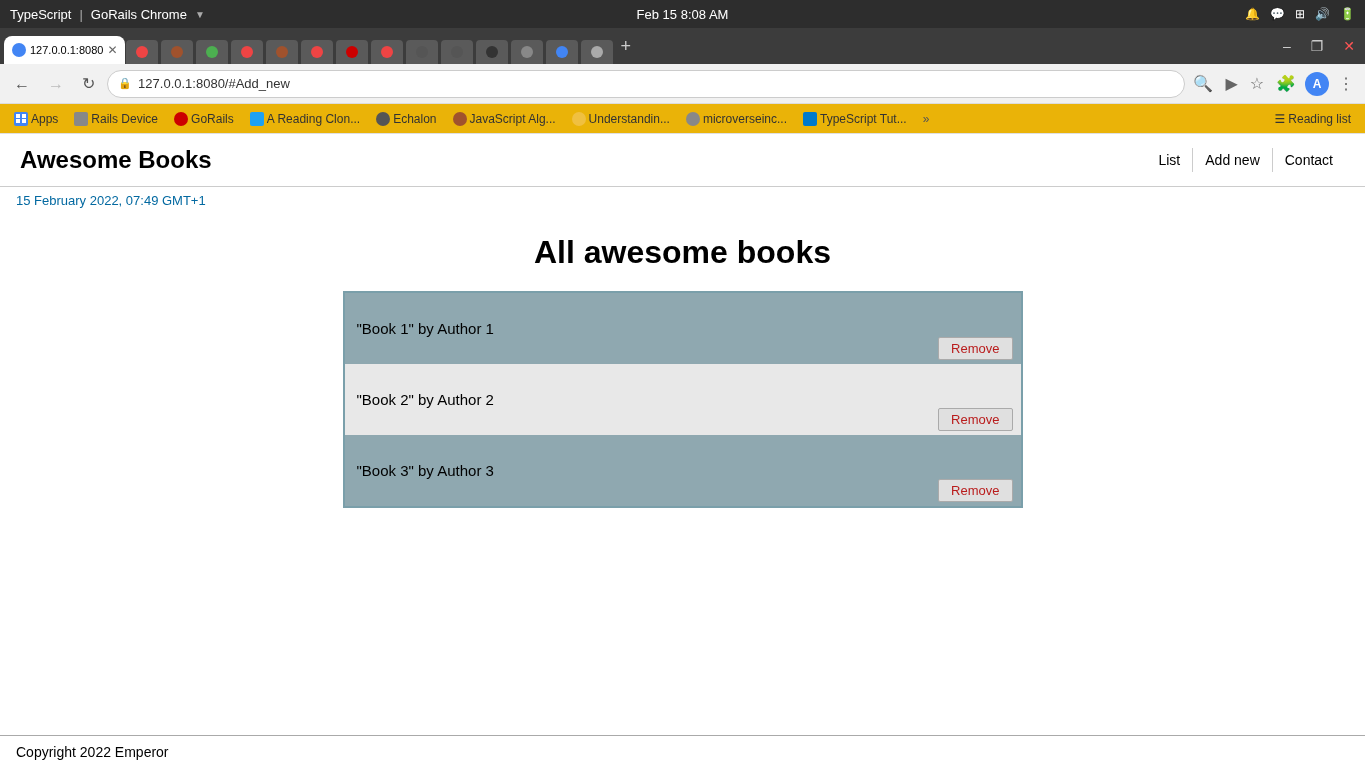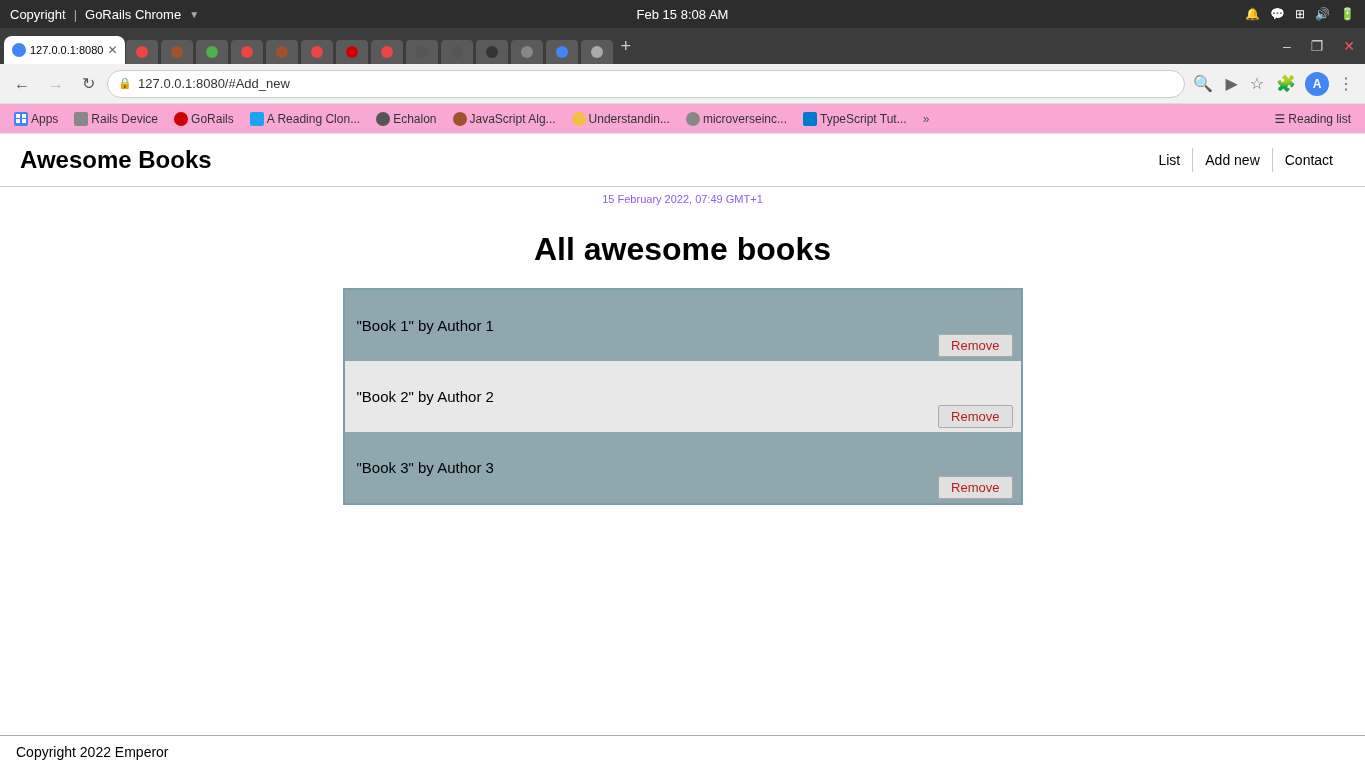--- a/index.html
+++ b/index.html
@@ -142,21 +142,21 @@
       display: flex;
       align-items: center;
       justify-content: center;
       color: #fff;
       font-size: 12px;
       font-weight: bold;
     }
 
     
     .bookmarks-bar {
-      background: #f9a8d4;
+      background: #eab308;
       height: 30px;
       display: flex;
       align-items: center;
       padding: 0 8px;
       gap: 4px;
       border-bottom: 1px solid #e0e0e0;
       overflow: hidden;
     }
     .bookmark-item {
       display: flex;
@@ -208,24 +208,24 @@
       font-size: 14px;
       color: #000;
       padding: 4px 12px;
       cursor: pointer;
       border-right: 1px solid #ccc;
       text-decoration: none;
     }
     .app-nav-link:last-child { border-right: none; }
 
     .timestamp {
-      text-align: center;
+      text-align: left;
       padding: 6px 16px;
-      font-size: 11px;
-      color: #8b5cf6;
+      font-size: 13px;
+      color: #0369a1;
     }
 
     .main-content {
       padding: 20px;
     }
 
     .page-heading {
       text-align: center;
       font-size: 32px;
       font-weight: bold;
@@ -273,21 +273,21 @@
       font-size: 14px;
       color: #000;
       background: #fff;
     }
   </style>
 </head>
 <body>
 
 <div class="os-bar">
   <div class="os-bar-left">
-    <span>Copyright</span>
+    <span>TypeScript</span>
     <span style="color:#aaa;">|</span>
     <span>GoRails Chrome</span>
     <span style="font-size:10px; color:#aaa;">▼</span>
   </div>
   <div class="os-bar-center">
     <span>Feb 15  8:08 AM</span>
   </div>
   <div class="os-bar-right">
     <span>🔔</span>
     <span>💬</span>

